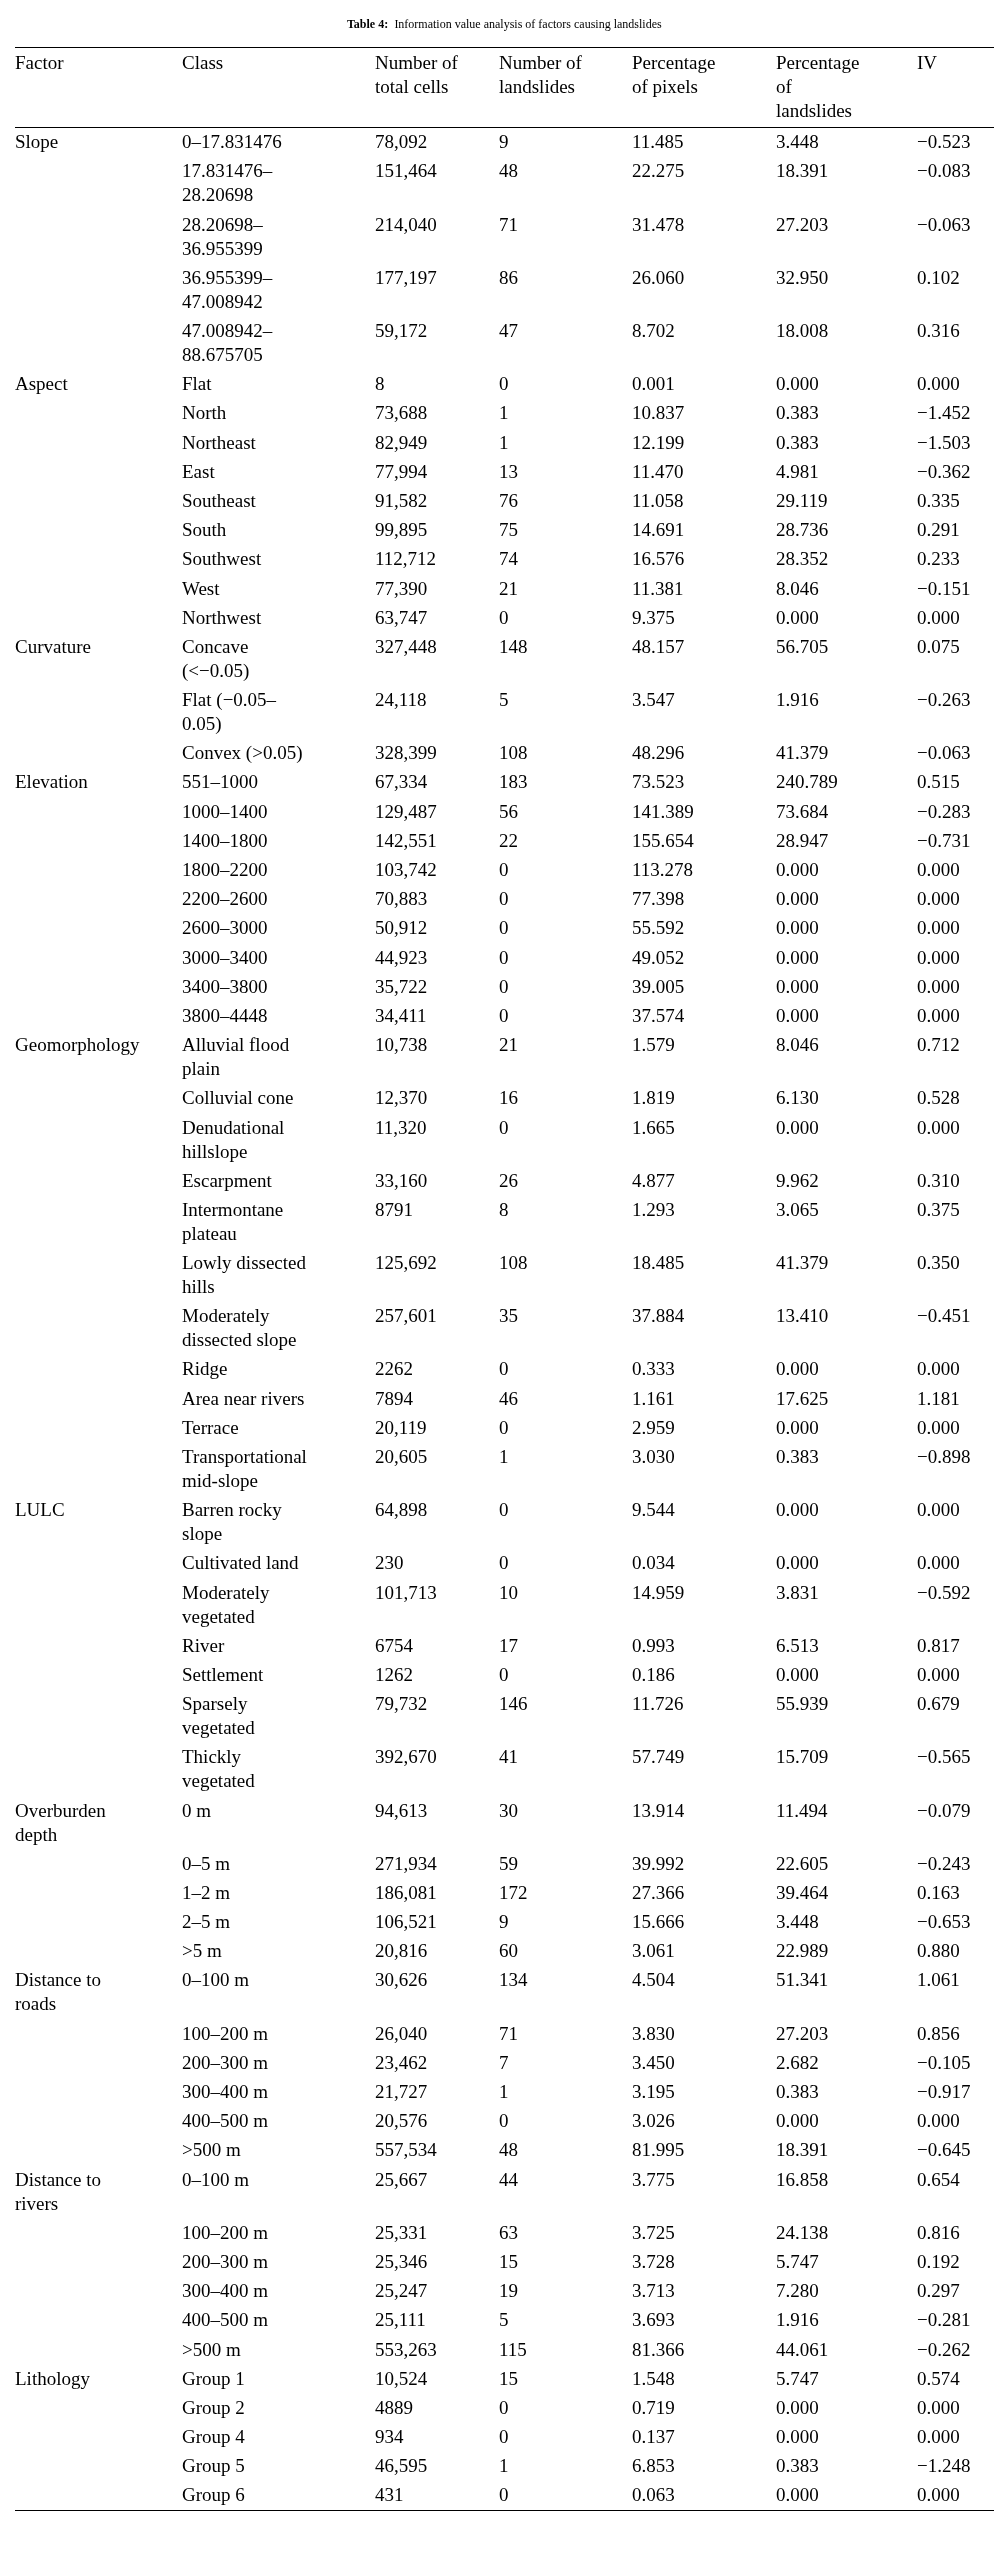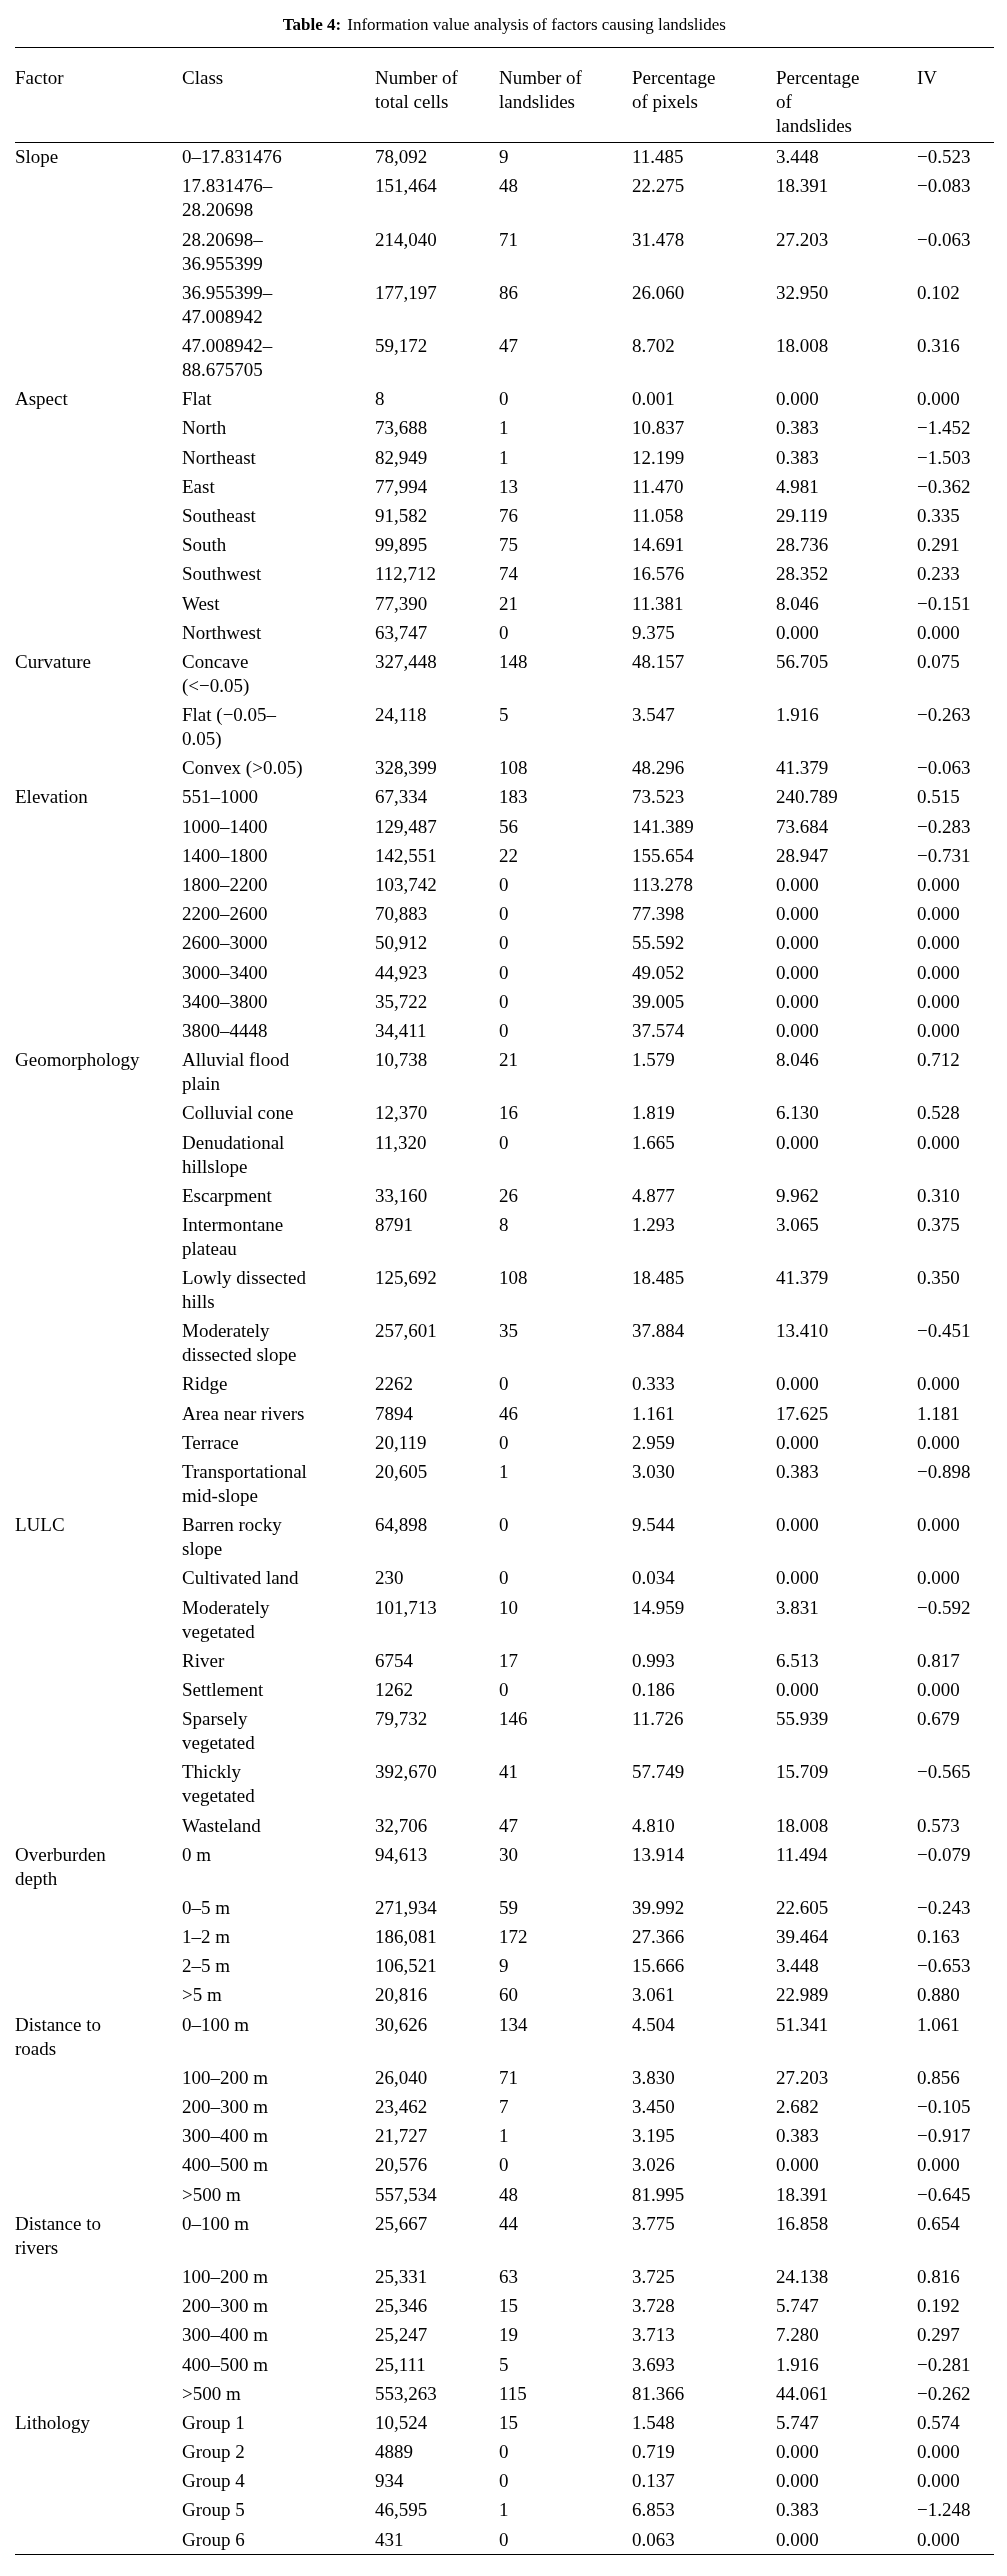--- a/index.html
+++ b/index.html
@@ -14,21 +14,21 @@
     color: #000000;
   }
   .page {
     width: 1007px;
     min-height: 2936px;
     padding: 11.3px 13.4px 13.4px 15px;
     background: #ffffff;
   }
   .caption {
     text-align: center;
-    font-size: 17px;
+    font-size: 12px;
     line-height: 25px;
     margin: 1px 0 9.3px 0;
   }
   .caption-label {
     font-weight: 700;
     margin-right: 6.2px;
   }
   table.iv-table {
     table-layout: fixed;
     width: 979px;
@@ -46,21 +46,21 @@
   th, td {
     text-align: left;
     vertical-align: top;
     font-weight: normal;
     font-size: 19px;
     line-height: 24px;
     padding: 2.6px 6.2px 2.6px 0;
   }
   thead th {
     border-bottom: 1px solid #000;
-    padding-top: 18px;
+    padding-top: 3px;
     padding-bottom: 4.1px;
   }
   .cellwrap { overflow: visible; }
   .w-factor { max-width: 95px; }
   .w-class { max-width: 131px; }
   .w-header { max-width: 95px; }
 </style>
 </head>
 <body>
 
@@ -1113,43 +1113,20 @@
           </td>
           <td>
             <div class="cellwrap">15.709</div>
           </td>
           <td>
             <div class="cellwrap">−0.565</div>
           </td>
         </tr>
         <tr>
           <td>
-            <div class="cellwrap w-factor"></div>
-          </td>
-          <td>
-            <div class="cellwrap w-class">Wasteland</div>
-          </td>
-          <td>
-            <div class="cellwrap">32,706</div>
-          </td>
-          <td>
-            <div class="cellwrap">47</div>
-          </td>
-          <td>
-            <div class="cellwrap">4.810</div>
-          </td>
-          <td>
-            <div class="cellwrap">18.008</div>
-          </td>
-          <td>
-            <div class="cellwrap">0.573</div>
-          </td>
-        </tr>
-        <tr>
-          <td>
             <div class="cellwrap w-factor">Overburden depth</div>
           </td>
           <td>
             <div class="cellwrap w-class">0 m</div>
           </td>
           <td>
             <div class="cellwrap">94,613</div>
           </td>
           <td>
             <div class="cellwrap">30</div>

